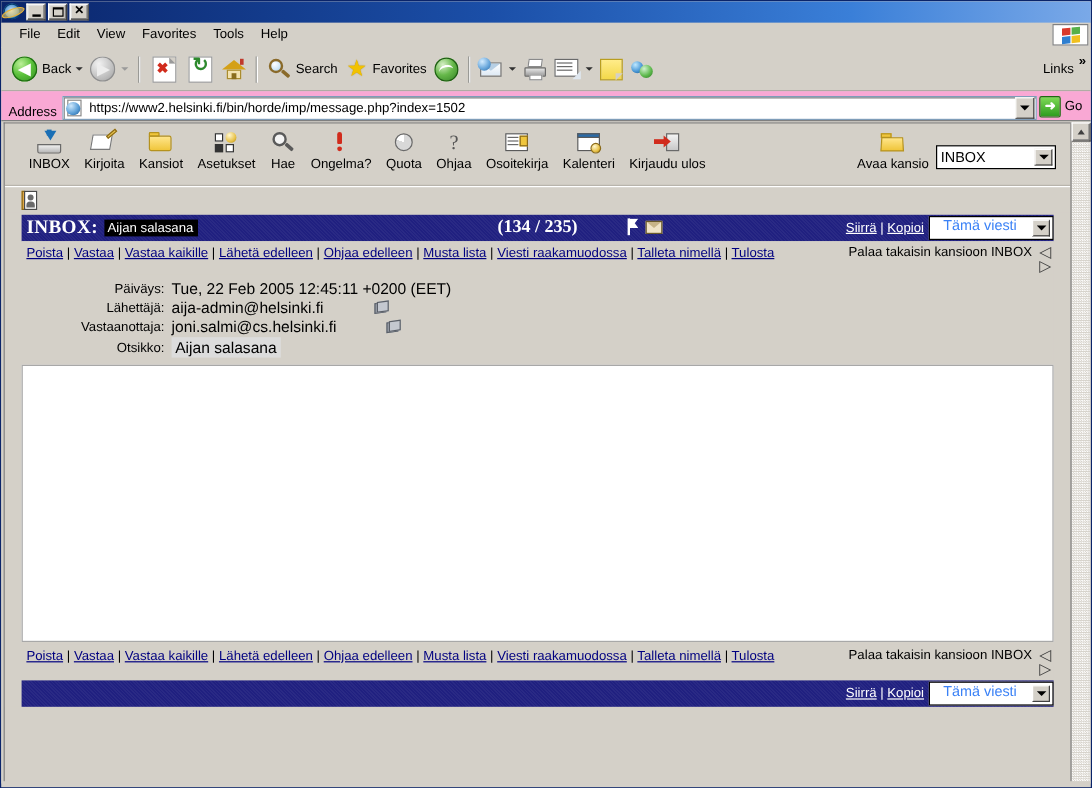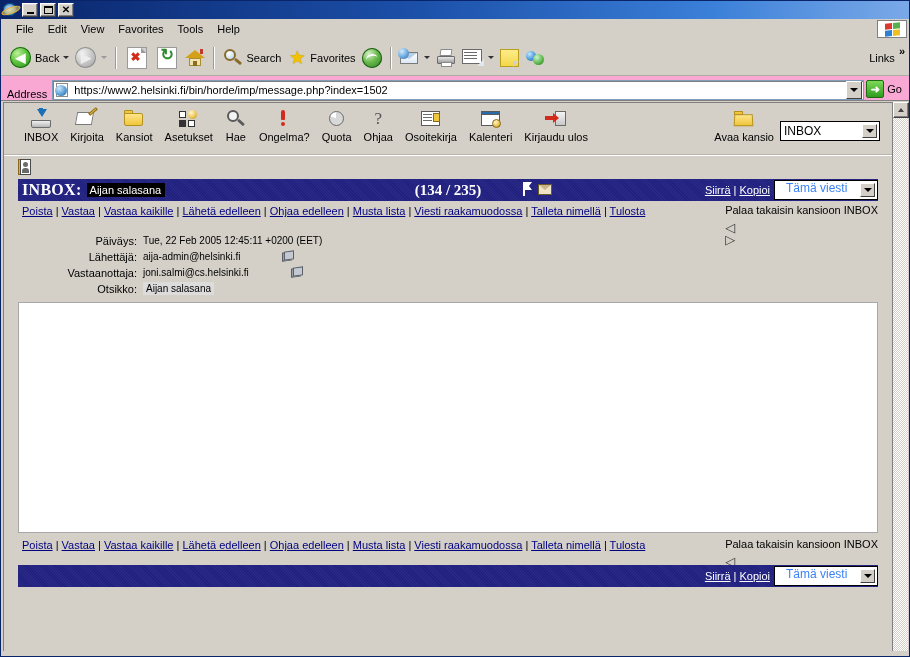--- a/index.html
+++ b/index.html
@@ -570,21 +570,20 @@
     color: #000080;
     text-decoration: underline;
     cursor: pointer;
   }
   .nav-right {
     position: absolute;
     right: 0px; top: 3px;
     display: flex;
     align-items: flex-start;
     gap: 6px;
-    flex-direction: column;
   }
   .nav-back {
     font-size: 11px;
     color: #000;
     white-space: nowrap;
   }
   .nav-arrows { display:flex; flex-direction: column; gap: 1px; align-items:center; padding-right:2px; }
   .arrow-glyph { font-size: 13px; line-height: 11px; color: #3a3a3a; }
 
   
@@ -596,21 +595,21 @@
   .hdr-row { display: flex; align-items: center; margin-bottom: 1px; min-height: 15px; }
   .hdr-lbl {
     width: 125px;
     text-align: right;
     font-weight: normal;
     color: #000;
     padding-right: 6px;
     box-sizing: border-box;
     font-size: 11px;
   }
-  .hdr-val { color: #000; font-size: 10px; display:flex; align-items:center; gap: 42px; }
+  .hdr-val { color: #000; font-size: 13px; display:flex; align-items:center; gap: 42px; }
   .hdr-val-box { background: #dcdcdc; padding: 1px 3px; }
   .book-ic { width:12px;height:12px;position:relative;display:inline-block; }
   .book-ic .c { position:absolute;left:0;top:1px;width:10px;height:9px;background:#9aa0aa;border:1px solid #5a5f68;box-sizing:border-box;transform:skewY(-8deg); }
   .book-ic .c2 { position:absolute;left:2px;top:0px;width:10px;height:9px;background:#c4c8d0;border:1px solid #5a5f68;box-sizing:border-box;transform:skewY(-8deg); }
 
   
   .msg-body {
     background: #ffffff;
     border: 1px solid #a8a8a8;
     height: 231px;

